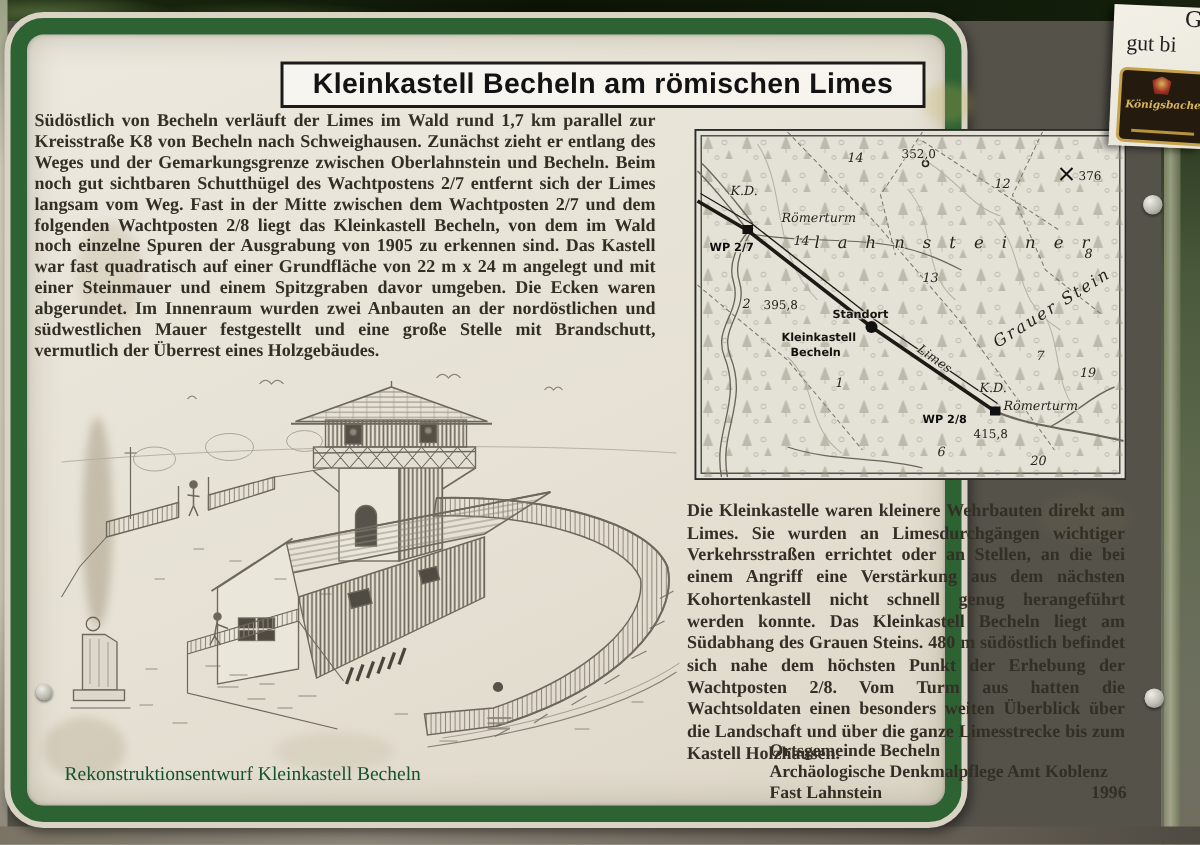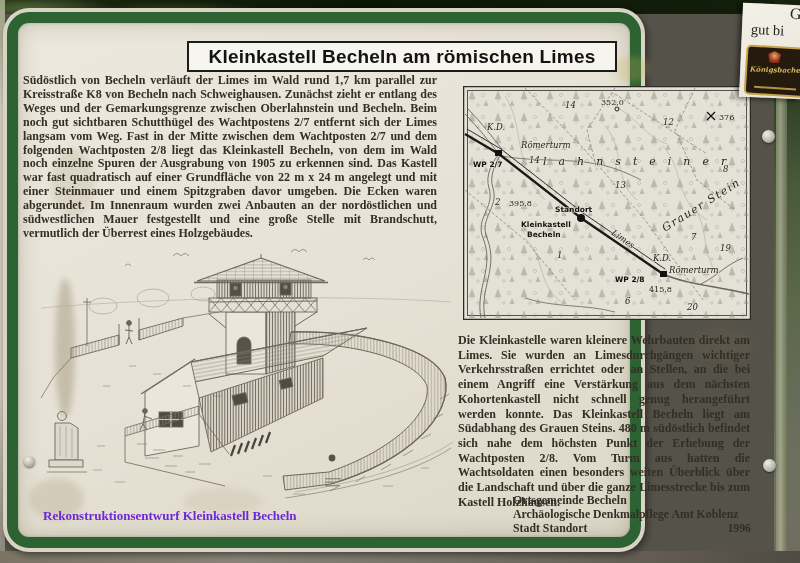--- a/index.html
+++ b/index.html
@@ -38,21 +38,21 @@
   .title-box{position:absolute;left:184px;top:33px;width:426px;height:27px;
     border:2px solid #1b1b1b;background:rgba(252,251,246,.72);
     display:flex;align-items:center;justify-content:center;
     font-family:"Liberation Sans",sans-serif;font-weight:bold;font-size:19px;
     color:#131313;letter-spacing:.2px;white-space:nowrap;}
 
   .para{position:absolute;color:#332f26;font-weight:bold;text-align:justify;}
   .para.intro{left:20px;top:66px;width:414px;font-size:12px;line-height:13.9px;}
   .para.desc{left:455px;top:325px;width:292px;font-size:12px;line-height:14.7px;}
 
-  .caption{position:absolute;left:40px;top:500px;font-weight:bold;font-size:13px;color:#6d28d9;}
+  .caption{position:absolute;left:40px;top:500px;font-weight:normal;font-size:13px;color:#14532d;}
   .credits{position:absolute;left:510px;top:485px;width:238px;font-weight:bold;
     font-size:11.8px;line-height:14.2px;color:#332f26;}
   .credits .row3{display:flex;justify-content:space-between;}
 
   .map-svg{position:absolute;left:460px;top:78px;}
   .draw-svg{position:absolute;left:30px;top:238px;}
 
   
   .ml-it{font:italic 8.5px "DejaVu Serif",serif;fill:#26231d;paint-order:stroke;stroke:rgba(228,225,215,.75);stroke-width:1.6px;}
   .ml-itb{font:italic 11px "DejaVu Serif",serif;letter-spacing:1.5px;fill:#26231d;paint-order:stroke;stroke:rgba(228,225,215,.75);stroke-width:1.6px;}
@@ -321,21 +321,21 @@
       </g>
     </g>
   </svg>
 
   <div class="caption">Rekonstruktionsentwurf Kleinkastell Becheln</div>
 
   <div class="credits">
     <div>Ortsgemeinde Becheln</div>
     <div>Archäologische Denkmalpflege Amt Koblenz</div>
     <div class="row3">
-      <span>Stadt Standort</span>
+      <span>Fast Lahnstein</span>
       <span>1996</span>
     </div>
   </div>
 </div>
 
 <div class="nsign">
   <div class="nsign-panel">
     <div class="nsign-l1">G</div>
     <div class="nsign-l2">gut bi</div>
     <div class="brand-label">

